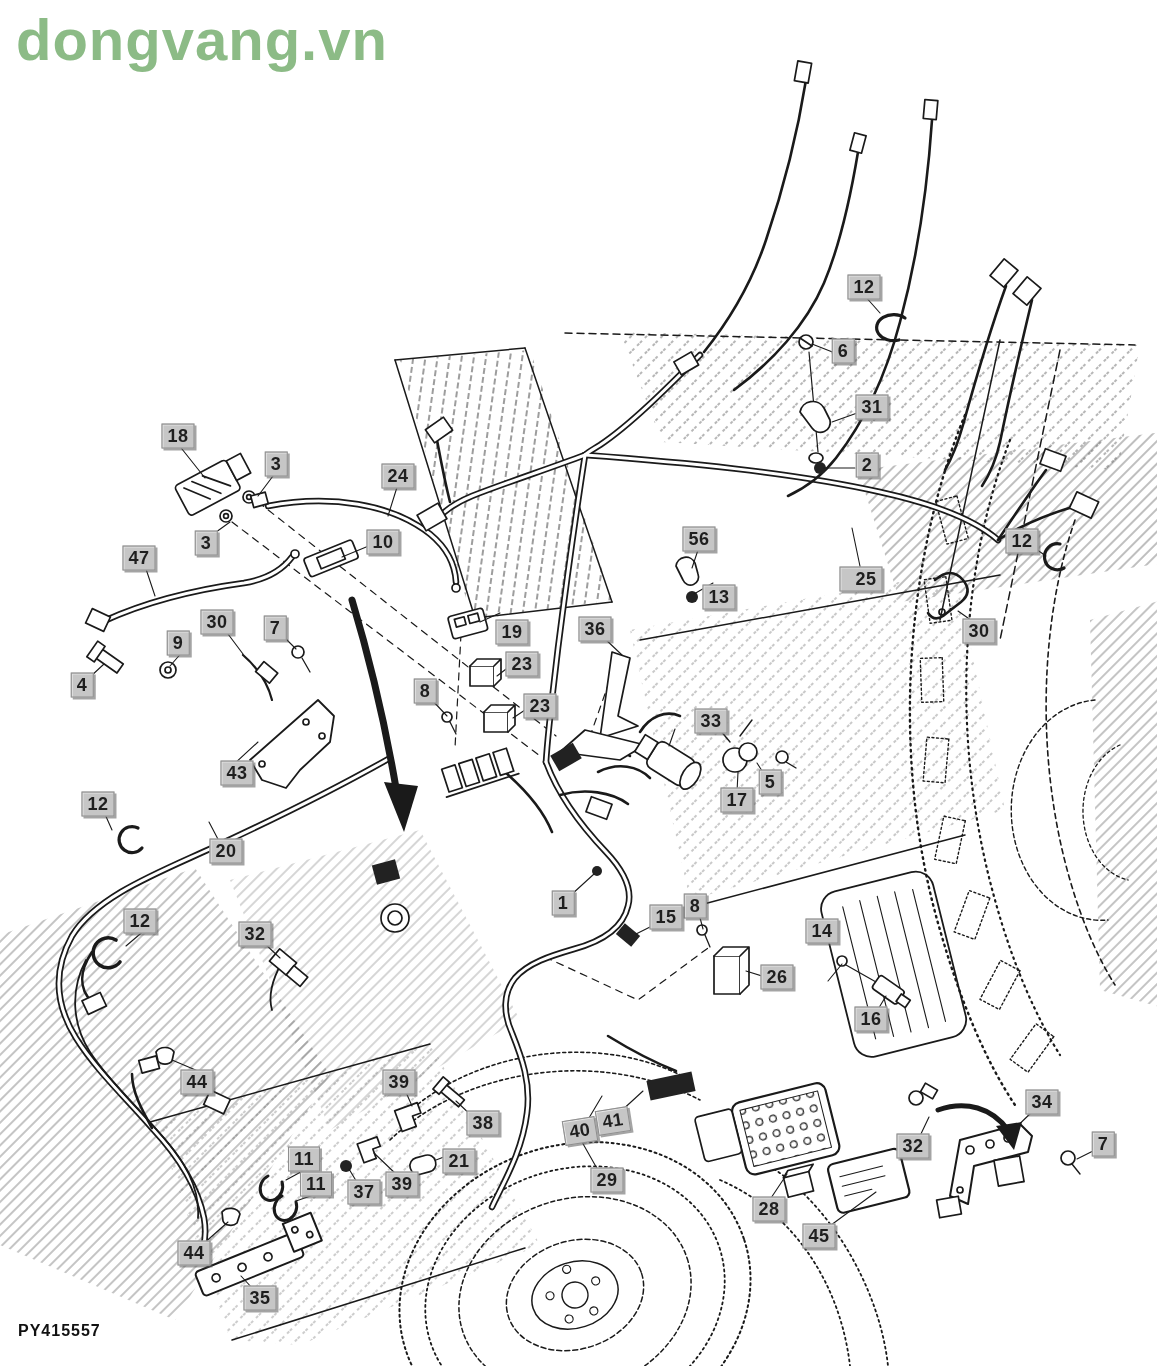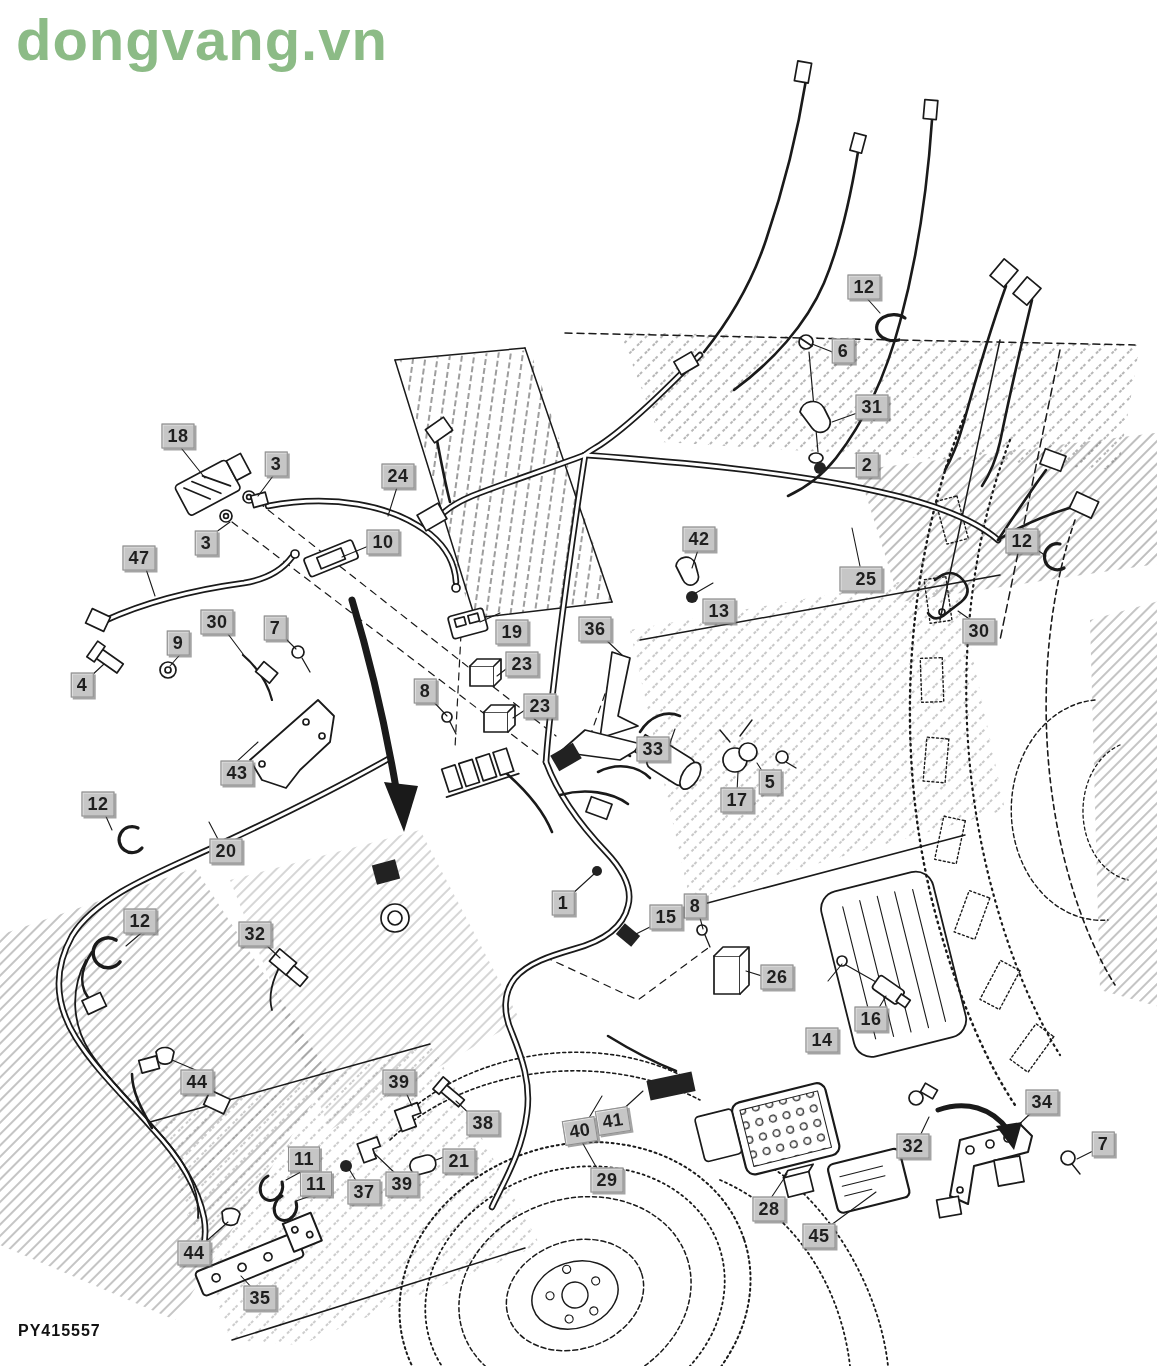--- a/index.html
+++ b/index.html
@@ -388,52 +388,52 @@
       <div class="callout" style="left: 425px; top: 691px; transform: translate(-50%, -50%);">8</div>
       <div class="callout" style="left: 695px; top: 906px; transform: translate(-50%, -50%);">8</div>
       <div class="callout" style="left: 178px; top: 643px; transform: translate(-50%, -50%);">9</div>
       <div class="callout" style="left: 383px; top: 542px; transform: translate(-50%, -50%);">10</div>
       <div class="callout" style="left: 304px; top: 1159px; transform: translate(-50%, -50%);">11</div>
       <div class="callout" style="left: 316px; top: 1184px; transform: translate(-50%, -50%);">11</div>
       <div class="callout" style="left: 864px; top: 287px; transform: translate(-50%, -50%);">12</div>
       <div class="callout" style="left: 1022px; top: 541px; transform: translate(-50%, -50%);">12</div>
       <div class="callout" style="left: 98px; top: 804px; transform: translate(-50%, -50%);">12</div>
       <div class="callout" style="left: 140px; top: 921px; transform: translate(-50%, -50%);">12</div>
-      <div class="callout" style="left: 719px; top: 611px; transform: translate(-50%, -50%);">13</div>
-      <div class="callout" style="left: 822px; top: 1040px; transform: translate(-50%, -50%);">14</div>
+      <div class="callout" style="left: 719px; top: 597px; transform: translate(-50%, -50%);">13</div>
+      <div class="callout" style="left: 822px; top: 931px; transform: translate(-50%, -50%);">14</div>
       <div class="callout" style="left: 666px; top: 917px; transform: translate(-50%, -50%);">15</div>
       <div class="callout" style="left: 871px; top: 1019px; transform: translate(-50%, -50%);">16</div>
       <div class="callout" style="left: 737px; top: 800px; transform: translate(-50%, -50%);">17</div>
       <div class="callout" style="left: 178px; top: 436px; transform: translate(-50%, -50%);">18</div>
       <div class="callout" style="left: 512px; top: 632px; transform: translate(-50%, -50%);">19</div>
       <div class="callout" style="left: 226px; top: 851px; transform: translate(-50%, -50%);">20</div>
       <div class="callout" style="left: 459px; top: 1161px; transform: translate(-50%, -50%);">21</div>
       <div class="callout" style="left: 979px; top: 631px; transform: translate(-50%, -50%);">30</div>
       <div class="callout" style="left: 522px; top: 664px; transform: translate(-50%, -50%);">23</div>
       <div class="callout" style="left: 540px; top: 706px; transform: translate(-50%, -50%);">23</div>
       <div class="callout" style="left: 398px; top: 476px; transform: translate(-50%, -50%);">24</div>
       <div class="callout" style="left: 861px; top: 579px; transform: translate(-50%, -50%); padding-left: 15px;">25</div>
       <div class="callout" style="left: 777px; top: 977px; transform: translate(-50%, -50%);">26</div>
       <div class="callout" style="left: 139px; top: 558px; transform: translate(-50%, -50%);">47</div>
       <div class="callout" style="left: 769px; top: 1209px; transform: translate(-50%, -50%);">28</div>
       <div class="callout" style="left: 607px; top: 1180px; transform: translate(-50%, -50%);">29</div>
       <div class="callout" style="left: 217px; top: 622px; transform: translate(-50%, -50%);">30</div>
       <div class="callout" style="left: 872px; top: 407px; transform: translate(-50%, -50%);">31</div>
       <div class="callout" style="left: 255px; top: 934px; transform: translate(-50%, -50%);">32</div>
       <div class="callout" style="left: 913px; top: 1146px; transform: translate(-50%, -50%);">32</div>
-      <div class="callout" style="left: 653px; top: 721px; transform: translate(-50%, -50%); margin-top: 28px;">33</div>
+      <div class="callout" style="left: 711px; top: 721px; transform: translate(-50%, -50%);">33</div>
       <div class="callout" style="left: 1042px; top: 1102px; transform: translate(-50%, -50%);">34</div>
       <div class="callout" style="left: 260px; top: 1298px; transform: translate(-50%, -50%);">35</div>
       <div class="callout" style="left: 595px; top: 629px; transform: translate(-50%, -50%);">36</div>
       <div class="callout" style="left: 364px; top: 1192px; transform: translate(-50%, -50%);">37</div>
       <div class="callout" style="left: 483px; top: 1123px; transform: translate(-50%, -50%);">38</div>
       <div class="callout" style="left: 399px; top: 1082px; transform: translate(-50%, -50%);">39</div>
       <div class="callout" style="left: 402px; top: 1184px; transform: translate(-50%, -50%);">39</div>
       <div class="callout" style="left: 580px; top: 1131px; transform: translate(-50%, -50%) rotate(-9deg);">40</div>
       <div class="callout" style="left: 613px; top: 1121px; transform: translate(-50%, -50%) rotate(-9deg);">41</div>
-      <div class="callout" style="left: 699px; top: 539px; transform: translate(-50%, -50%);">42</div>
+      <div class="callout" style="left: 699px; top: 539px; transform: translate(-50%, -50%);">56</div>
       <div class="callout" style="left: 221px; top: 773px; transform: translate(-50%, -50%); margin-left: 16px;">43</div>
       <div class="callout" style="left: 197px; top: 1082px; transform: translate(-50%, -50%);">44</div>
       <div class="callout" style="left: 194px; top: 1253px; transform: translate(-50%, -50%);">44</div>
       <div class="callout" style="left: 819px; top: 1236px; transform: translate(-50%, -50%);">45</div>
     </div>
   <div class="figcode">PY415557</div>
 </div>
 
 </body></html>

